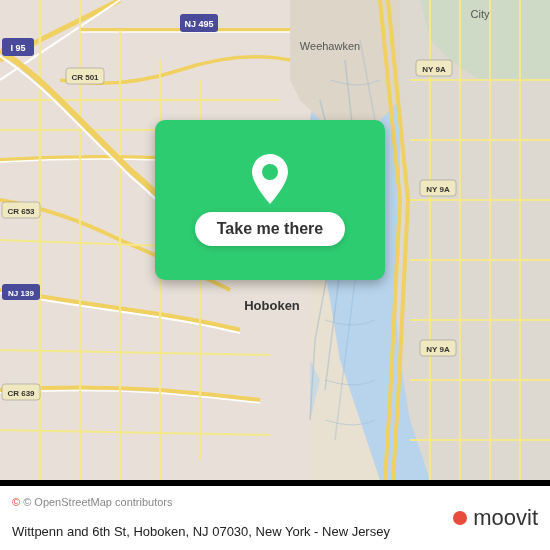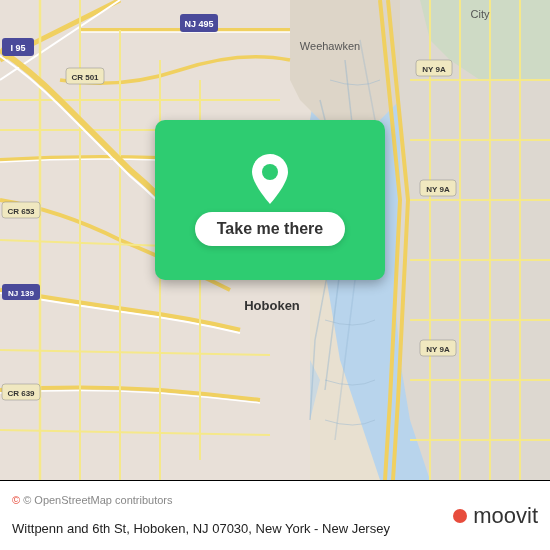--- a/index.html
+++ b/index.html
@@ -56,21 +56,21 @@
     }
 
     
     #info-bar {
       width: 550px;
       height: 70px;
       background: white;
       display: flex;
       align-items: center;
       padding: 8px 12px;
-      border-top: 1px solid #000000;
+      border-top: 6px solid #000000;
       justify-content: space-between;
     }
 
     .info-text {
       flex: 1;
       font-size: 13px;
       color: #333;
       line-height: 1.4;
     }
 

